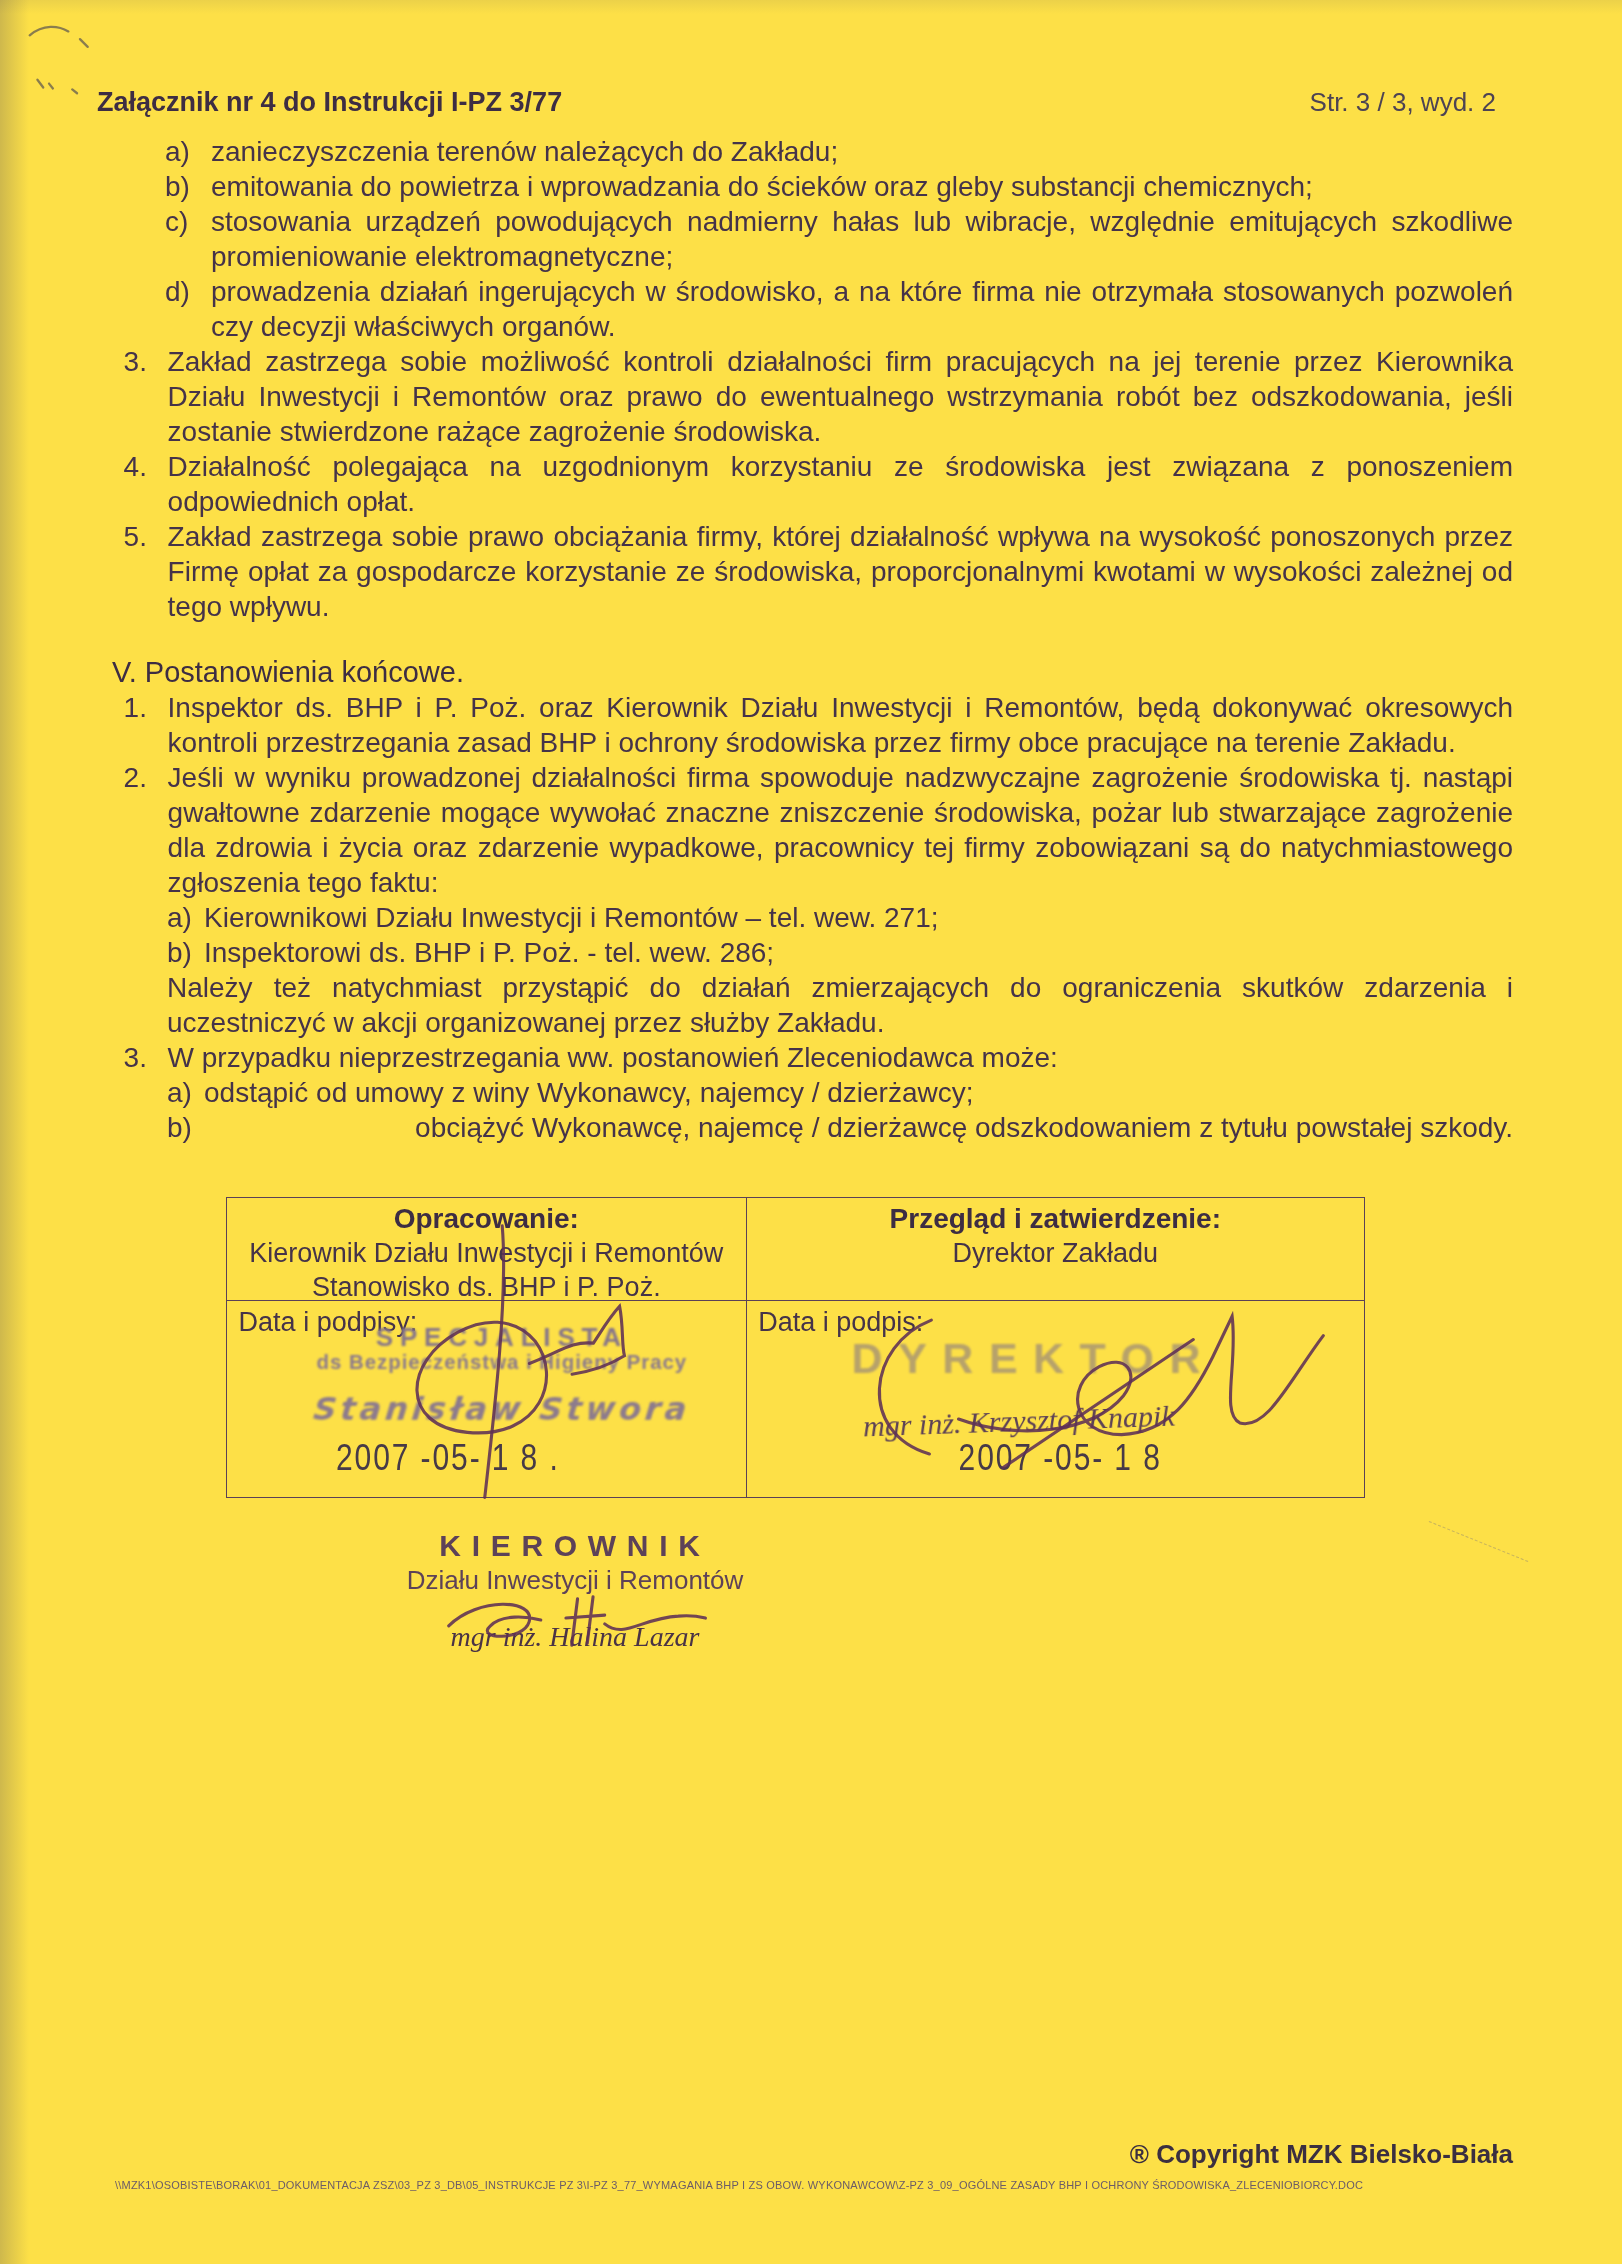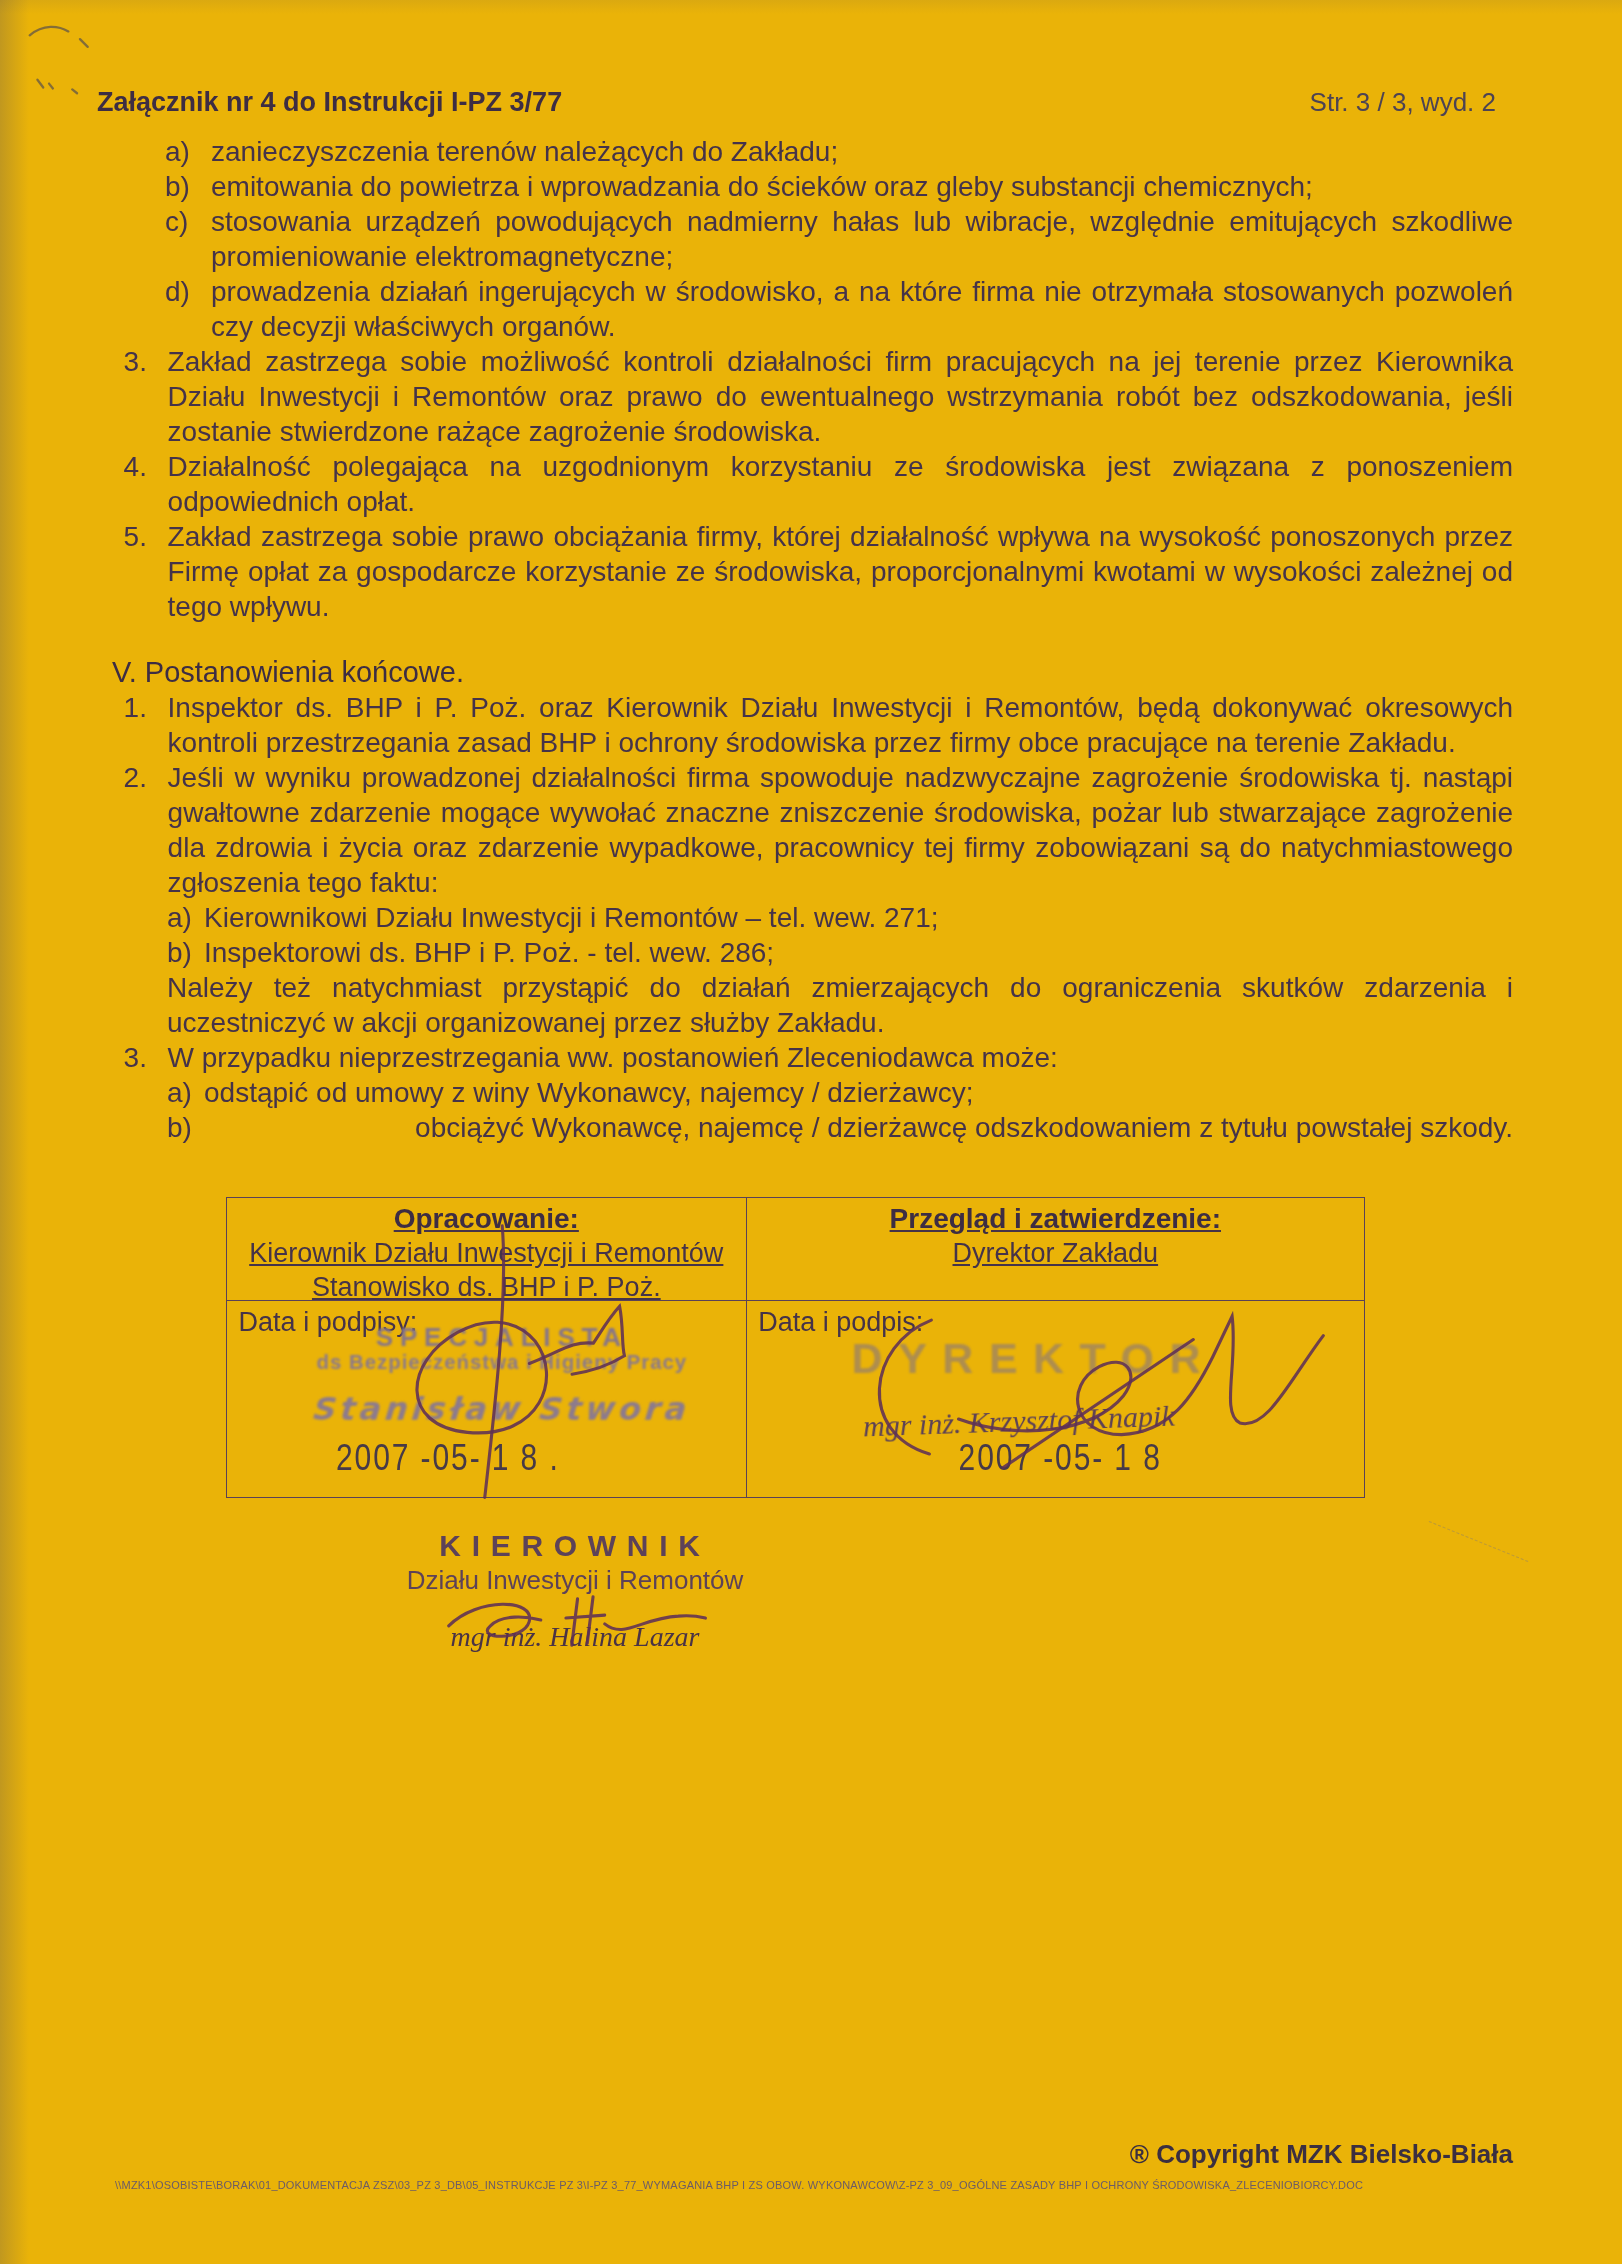--- a/index.html
+++ b/index.html
@@ -1,18 +1,18 @@
 <!DOCTYPE html>
 <html lang="pl"><head>
 <meta charset="utf-8">
 <style>
   html,body{margin:0;padding:0;background:#c9c7c3;}
   .page{
     position:relative;width:1622px;height:2265px;margin:0 auto;
-    background:#eab308;overflow:hidden;
+    background:#fde047;overflow:hidden;
     font-family:"Liberation Sans",sans-serif;color:#453349;
   }
   .page::before{ 
     content:"";position:absolute;left:0;top:0;bottom:0;width:29px;
     background:linear-gradient(90deg,rgba(85,80,90,.28),rgba(85,80,90,0));
     pointer-events:none;z-index:5;
   }
   .page::after{
     content:"";position:absolute;left:0;top:0;right:0;height:13.6px;
     background:linear-gradient(180deg,rgba(85,80,90,.10),rgba(85,80,90,0));
@@ -38,21 +38,21 @@
   .note{margin-left:55px;text-align:justify;}
 
   
   .approval-table{
     position:absolute;left:226px;top:1197px;width:1137px;
     display:grid;grid-template-columns:45.7% 54.3%;grid-template-rows:103px 196px;
     border:1.9px solid #5a4156;font-size:27px;z-index:2;
   }
   .approval-table .cell{position:relative;}
   .c-br{border-right:1.9px solid #5a4156;}
-  .c-bb{border-bottom:1.9px solid #5a4156;text-decoration:underline;}
+  .c-bb{border-bottom:1.9px solid #5a4156;}
   .head-cell{text-align:center;padding-top:3.9px;line-height:34px;}
   .head-title{font-weight:bold;font-size:28px;color:#3d2d43;}
   .date-label{position:absolute;left:11.6px;top:5.8px;font-size:27px;}
 
   .stamp-line1{position:absolute;left:53%;top:21.3px;transform:translateX(-50%);
     font-weight:bold;font-size:26px;letter-spacing:6.8px;color:#86758a;filter:blur(1.2px);white-space:nowrap;}
   .stamp-line2{position:absolute;left:53%;top:50px;transform:translateX(-50%);
     font-weight:bold;font-size:20.4px;letter-spacing:1px;color:#8a798d;filter:blur(1.3px);white-space:nowrap;}
   .signer-fuzzy{position:absolute;left:53%;top:89px;transform:translateX(-50%) skewX(-6deg);
     font-family:"DejaVu Sans",sans-serif;font-style:italic;font-weight:bold;font-size:32px;

